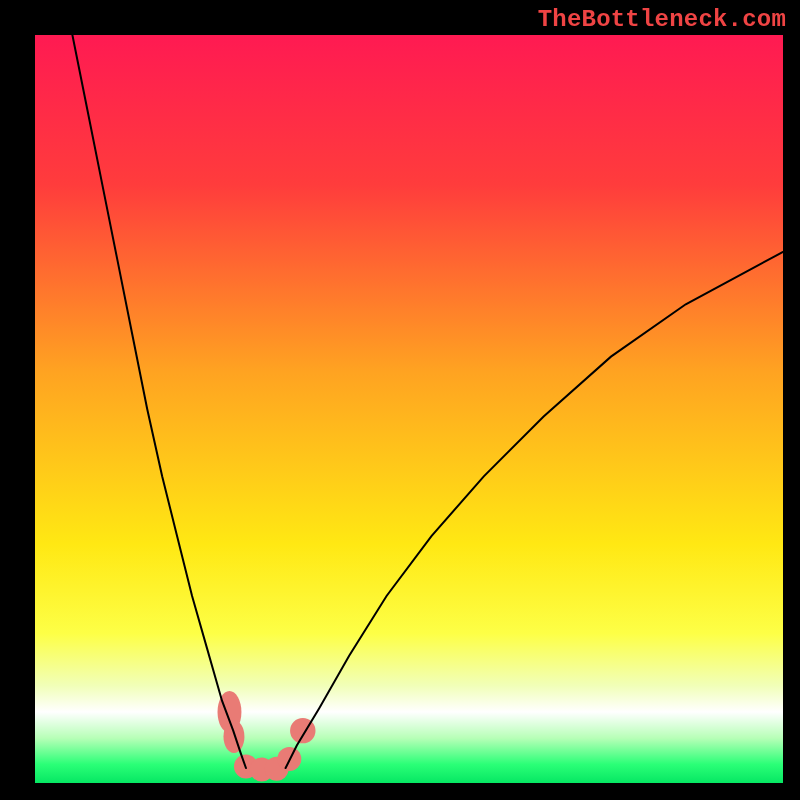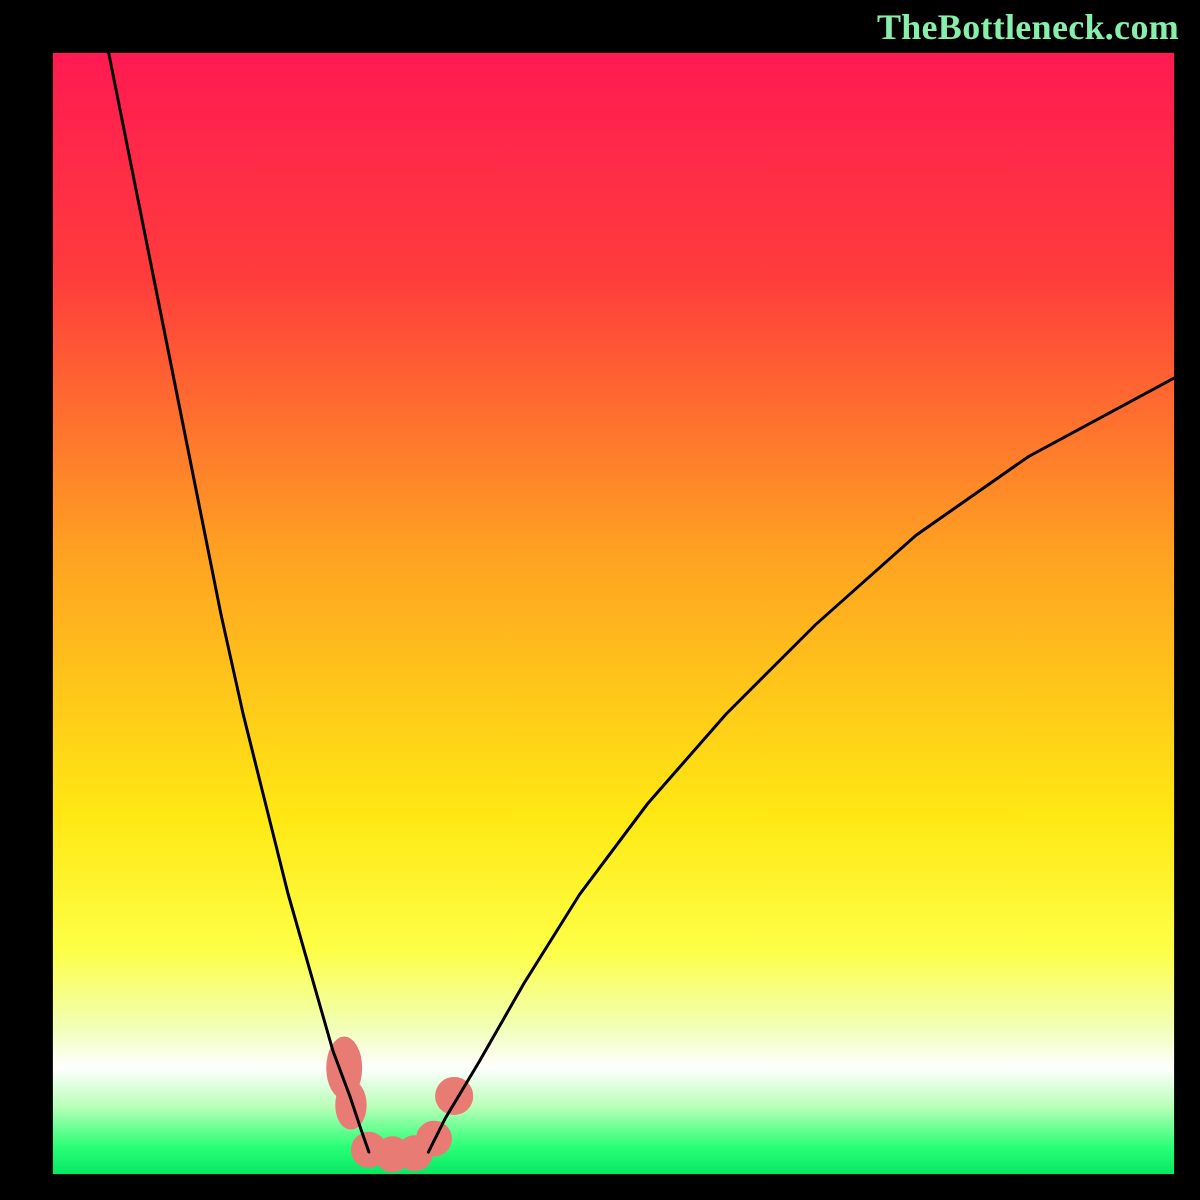--- a/index.html
+++ b/index.html
@@ -23,24 +23,24 @@
     left: 35px;
     top: 35px;
     width: 748px;
     height: 748px;
     overflow: hidden;
   }
   .watermark {
     position: absolute;
     top: 6px;
     right: 14px;
-    font-family: Liberation Serif, serif;
+    font-family: Liberation Mono, monospace;
     font-size: 24px;
     font-weight: 600;
-    color: #86efac;
+    color: #ef4444;
     letter-spacing: 0.2px;
   }
   svg { display: block; }
 </style>
 </head>
 <body>
 
 <div class="frame">
   <div class="plot-area">
     <svg id="chart-svg" width="748" height="748" viewBox="0 0 748 748">

